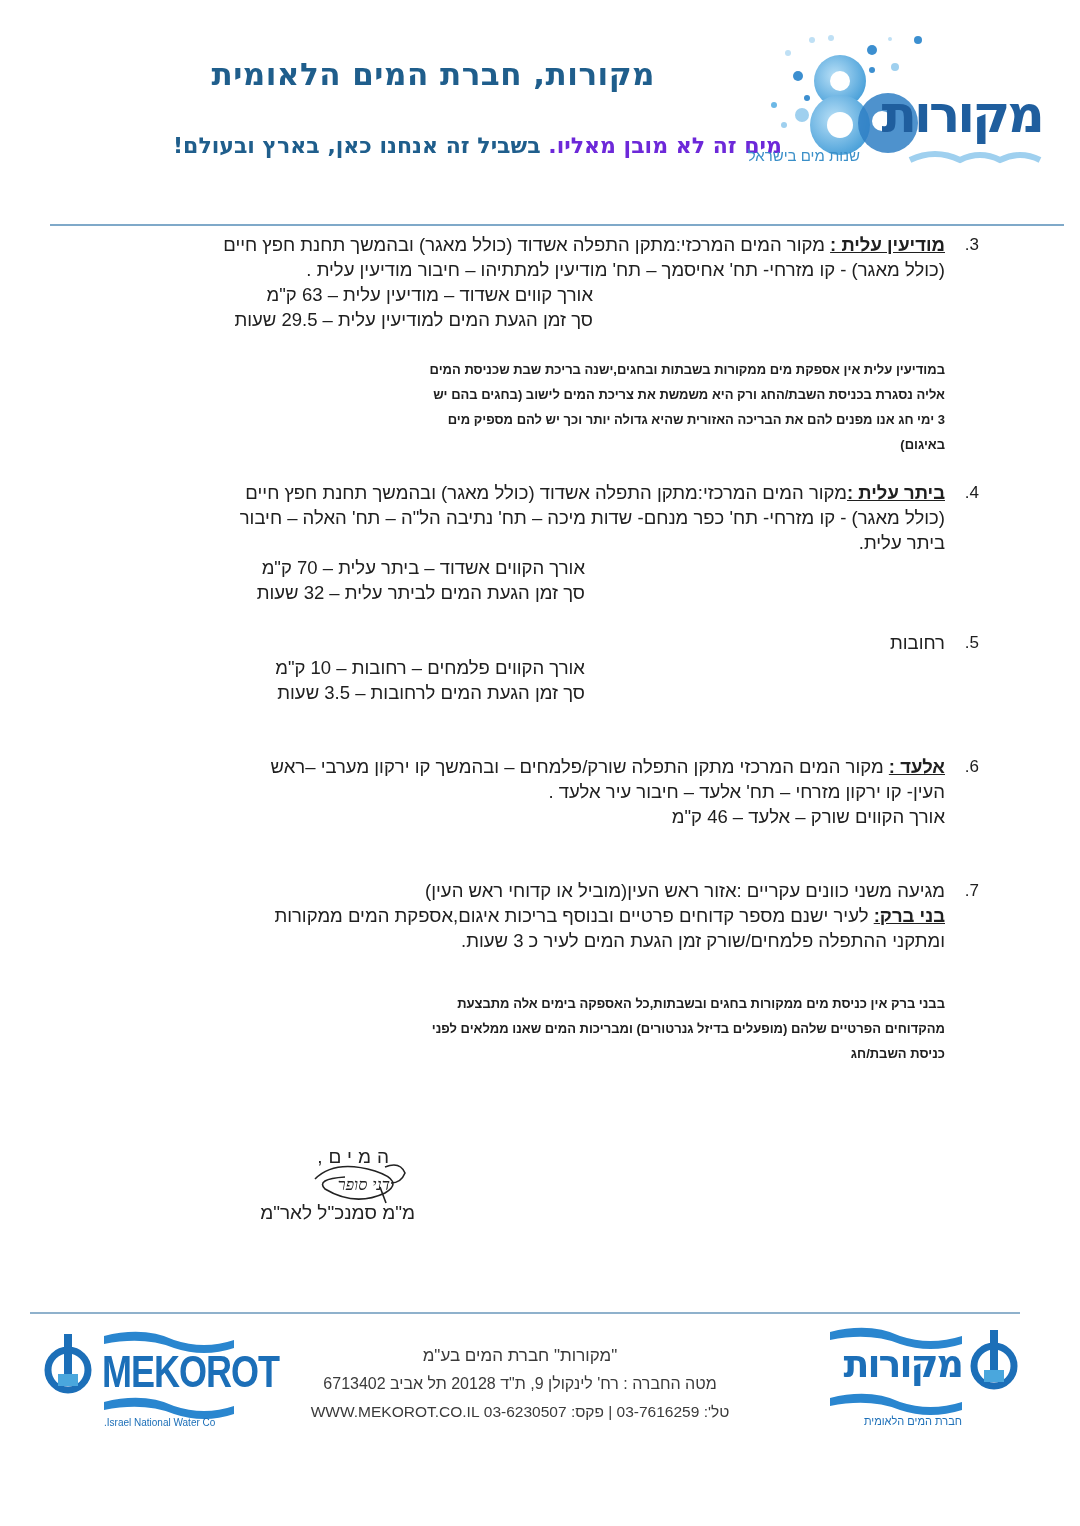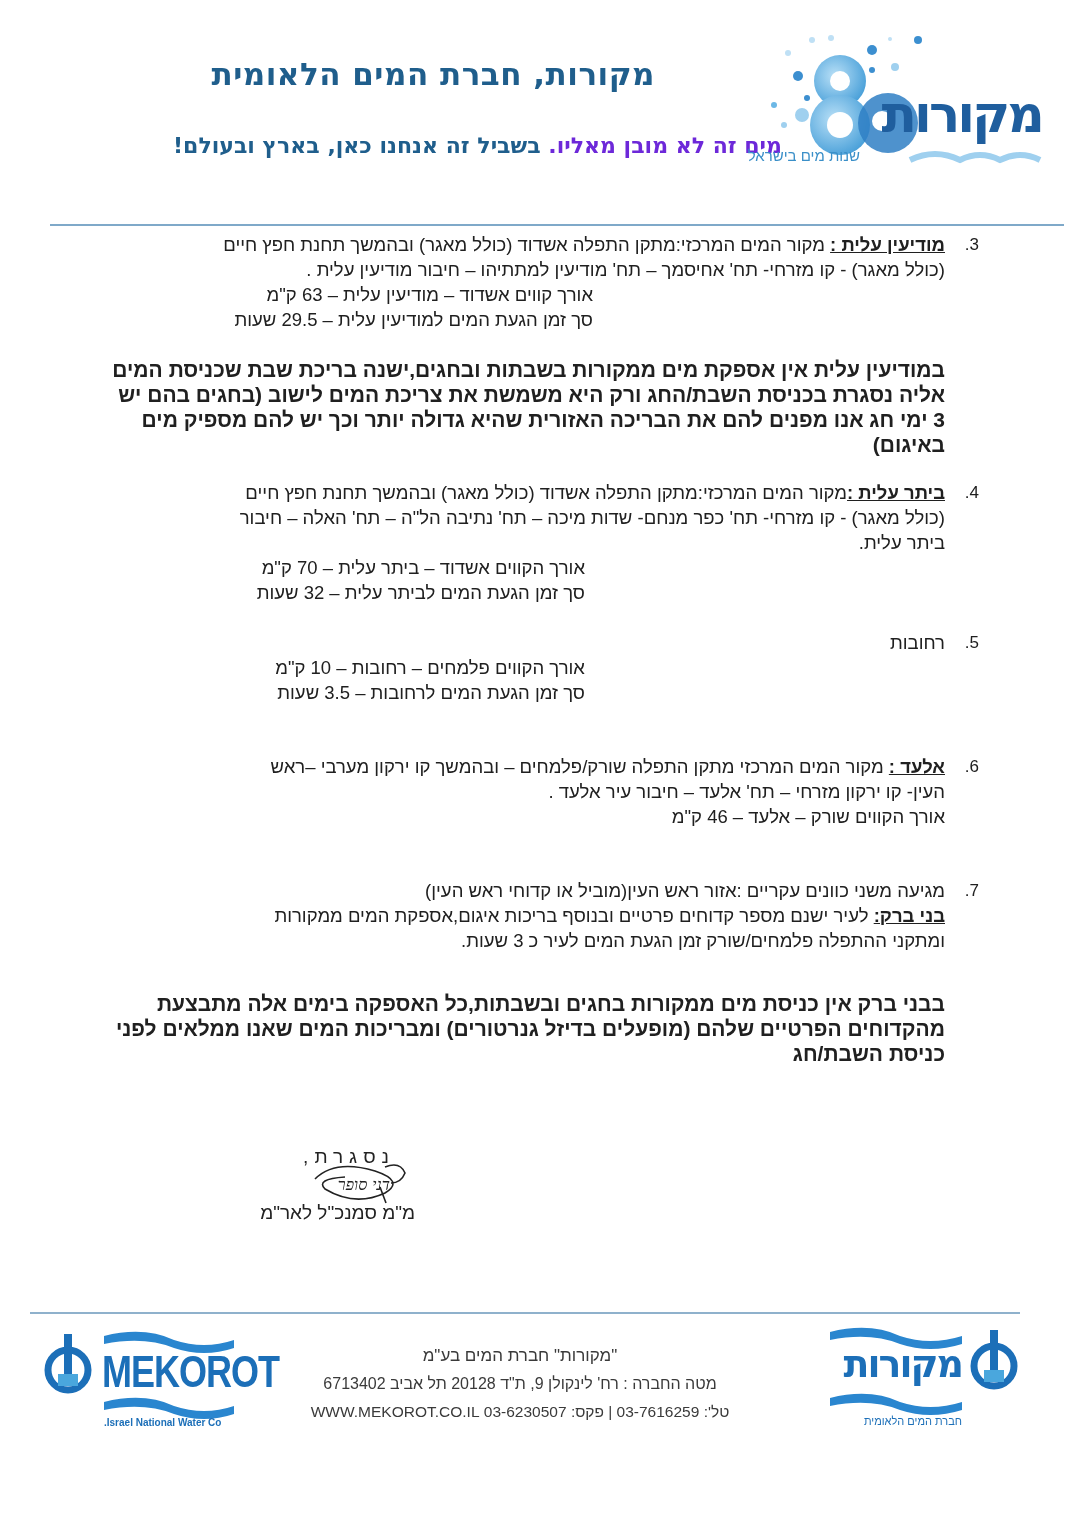--- a/index.html
+++ b/index.html
@@ -35,21 +35,21 @@
     .rule { position: absolute; height: 2px; background: #7fa9c9; }
     .rule.top { top: 224px; left: 50px; right: 16px; }
     .rule.bottom { top: 1312px; left: 30px; right: 60px; background: #8fb1cc; }
 
     
     .content { position: absolute; top: 230px; right: 135px; width: 800px; font-size: 18.5px; line-height: 25px; color: #202020; }
     .item { position: relative; padding-right: 0; }
     .item .num { position: absolute; right: -34px; top: 0; font-size: 17px; }
     .item .line { display: block; white-space: nowrap; }
     .item .label { font-weight: bold; text-decoration: underline; }
-    .note { font-weight: bold; font-size: 21px; line-height: 25px; margin-top: 25px; }
+    .note { font-weight: bold; font-size: 13px; line-height: 25px; margin-top: 25px; }
     .note .line { display: block; white-space: nowrap; }
 
     #item3 { position: absolute; top: 2px; right: 0; }
     #note3 { position: absolute; top: 127px; right: 0; margin-top: 0; }
     #item4 { position: absolute; top: 250px; right: 0; }
     #item5 { position: absolute; top: 400px; right: 0; }
     #item6 { position: absolute; top: 524px; right: 0; }
     #item7 { position: absolute; top: 648px; right: 0; }
     #note7 { position: absolute; top: 748px; right: 0; margin-top: 13px; }
 
@@ -64,21 +64,21 @@
     .sig-title { font-size: 19px; }
 
     
     .footer-text { position: absolute; top: 1342px; left: 285px; width: 470px; text-align: center; color: #3a3a3a; }
     .footer-text .f1 { font-size: 17px; line-height: 28px; }
     .footer-text .f2 { font-size: 16px; line-height: 28px; }
     .footer-text .f3 { font-size: 15.5px; line-height: 28px; direction: rtl; white-space: nowrap; }
 
     .mekorot-en { position: absolute; top: 1322px; left: 42px; width: 200px; height: 115px; }
     .mekorot-en .word { position: absolute; left: 60px; top: 24px; font-family: "Liberation Sans", sans-serif; font-weight: bold; font-size: 36px; color: #1c6fb8; letter-spacing: -1px; transform: scaleY(1.25); transform-origin: top left; }
-    .mekorot-en .tag { position: absolute; left: 62px; top: 95px; font-size: 10px; color: #1c6fb8; font-weight: bold; white-space: nowrap; }
+    .mekorot-en .tag { position: absolute; left: 62px; top: 95px; font-size: 10px; color: #1c6fb8; font-weight: normal; white-space: nowrap; }
     .mekorot-he { position: absolute; top: 1322px; left: 822px; width: 200px; height: 115px; }
     .mekorot-he .word { position: absolute; right: 60px; top: 20px; font-family: "DejaVu Sans", sans-serif; font-weight: bold; font-size: 38px; color: #1c6fb8; letter-spacing: -2px; }
     .mekorot-he .tag { position: absolute; right: 60px; top: 93px; font-size: 11px; color: #1c6fb8; white-space: nowrap; }
   </style>
 </head>
 <body>
 
 <div class="header-title">מקורות, חברת המים הלאומית</div>
 
 <div class="slogan">
@@ -169,21 +169,21 @@
   </div>
 
   <div class="note" id="note7">
     <span class="line">בבני ברק אין כניסת מים ממקורות בחגים ובשבתות,כל האספקה בימים אלה מתבצעת</span>
     <span class="line">מהקדוחים הפרטיים שלהם (מופעלים בדיזל גנרטורים) ומבריכות המים שאנו ממלאים לפני</span>
     <span class="line">כניסת השבת/חג</span>
   </div>
 </div>
 
 <div class="signature">
-  <div class="sig-greet">נסגרת,</div>
+  <div class="sig-greet">המים,</div>
   <div class="sig-name">
     <svg width="120" height="50">
       <path d="M15 22 q20 -20 60 -8 q30 10 10 22 q-30 14 -60 -4 q-10 -10 20 -12 M85 10 q15 -6 20 6 q-4 10 -14 10 M80 30 l6 16" stroke="#222" stroke-width="1.6" fill="none"></path>
     </svg>
     <span>דני סופר</span>
   </div>
   <div class="sig-title">מ"מ סמנכ"ל לאר"מ</div>
 </div>
 
 <div class="rule bottom"></div>

